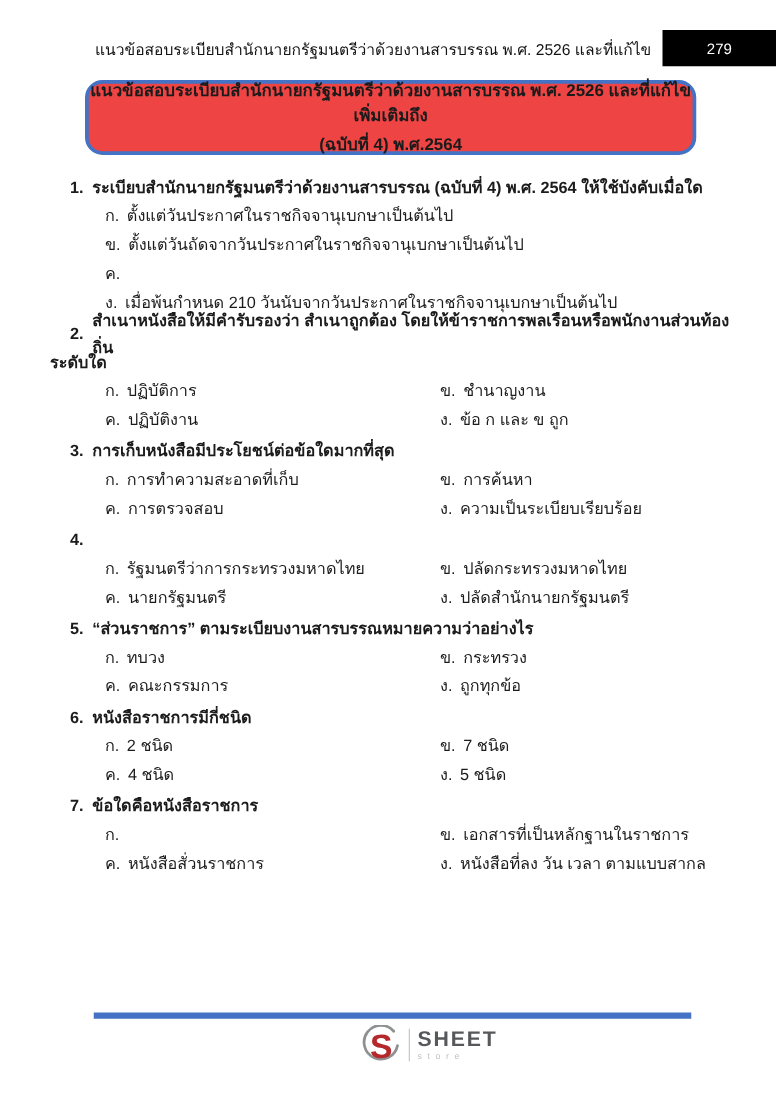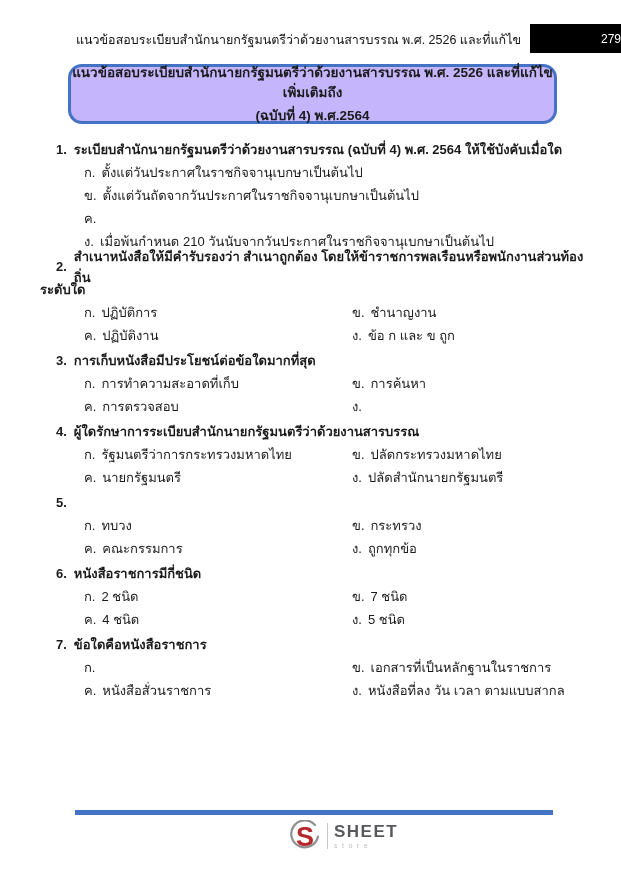--- a/index.html
+++ b/index.html
@@ -11,28 +11,28 @@
   .page{position:relative;width:621px;height:863px;background:#fff;}
 
   
   .running-head{
     position:absolute;top:30px;right:100px;
     font-size:12.5px;color:#141414;white-space:nowrap;
   }
   .page-num-box{
     position:absolute;top:24px;right:0;width:91px;height:29px;
     background:#000;color:#fff;font-size:12px;
-    display:flex;align-items:center;justify-content:flex-end;
+    display:flex;align-items:center;justify-content:center;
   }
 
   
   .title-box{
     position:absolute;left:68px;top:64px;width:489px;height:60px;
     box-sizing:border-box;border:3px solid var(--accent,#4472C4);
-    border-radius:14px;background:#c4b5fd;
+    border-radius:14px;background:#ef4444;
     display:flex;flex-direction:column;align-items:center;justify-content:center;
     gap:3px;text-align:center;font-weight:bold;font-size:13.5px;line-height:20px;
   }
 
   
   .questions{
     position:absolute;left:40px;top:138px;width:545px;font-size:13px;
   }
   .question{margin-top:2px;}
   .question:first-child{margin-top:0;}
@@ -137,27 +137,27 @@
           <div class="choice">
             <span class="c-label">ข.</span>
             <span class="c-text">การค้นหา</span>
           </div>
           <div class="choice">
             <span class="c-label">ค.</span>
             <span class="c-text">การตรวจสอบ</span>
           </div>
           <div class="choice">
             <span class="c-label">ง.</span>
+            <span class="c-text">ความเป็นระเบียบเรียบร้อย</span>
           </div>
         </div>
       </div>
       <div class="question">
         <div class="q-head">
           <span class="q-num">4.</span>
-          <span class="q-text">ผู้ใดรักษาการระเบียบสำนักนายกรัฐมนตรีว่าด้วยงานสารบรรณ</span>
         </div>
         <div class="choice-grid">
           <div class="choice">
             <span class="c-label">ก.</span>
             <span class="c-text">รัฐมนตรีว่าการกระทรวงมหาดไทย</span>
           </div>
           <div class="choice">
             <span class="c-label">ข.</span>
             <span class="c-text">ปลัดกระทรวงมหาดไทย</span>
           </div>
@@ -167,20 +167,21 @@
           </div>
           <div class="choice">
             <span class="c-label">ง.</span>
             <span class="c-text">ปลัดสำนักนายกรัฐมนตรี</span>
           </div>
         </div>
       </div>
       <div class="question">
         <div class="q-head">
           <span class="q-num">5.</span>
+          <span class="q-text">“ส่วนราชการ” ตามระเบียบงานสารบรรณหมายความว่าอย่างไร</span>
         </div>
         <div class="choice-grid">
           <div class="choice">
             <span class="c-label">ก.</span>
             <span class="c-text">ทบวง</span>
           </div>
           <div class="choice">
             <span class="c-label">ข.</span>
             <span class="c-text">กระทรวง</span>
           </div>

